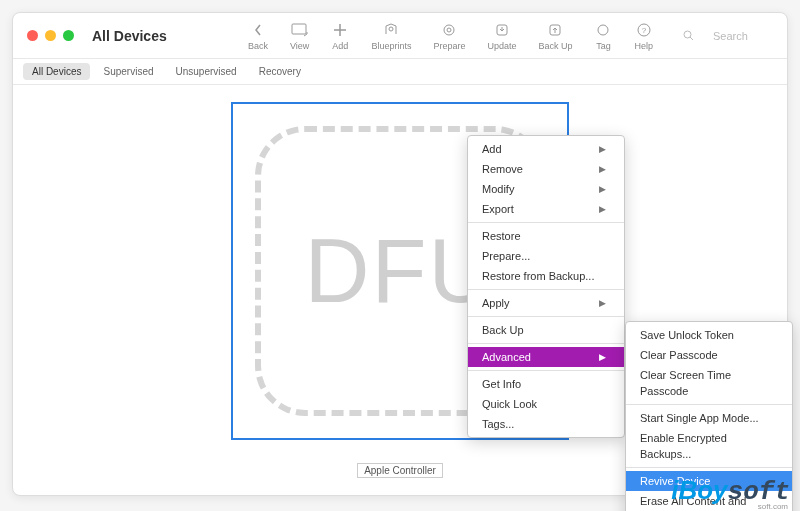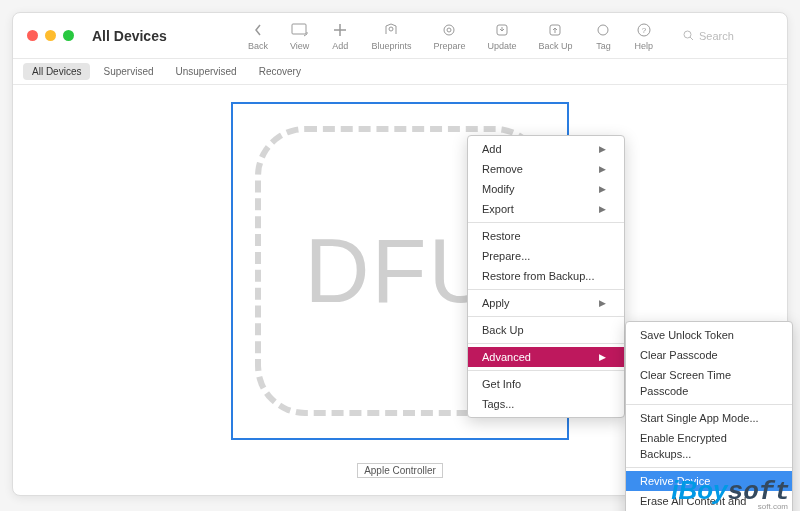--- a/index.html
+++ b/index.html
@@ -12,39 +12,39 @@
 .dot { width: 11px; height: 11px; border-radius: 50%; }
 .dot.r { background: #ff5f57; }
 .dot.y { background: #febc2e; }
 .dot.g { background: #28c840; }
 .title { font-size: 14px; font-weight: 600; color: #333; margin-left: 6px; }
 
 .toolbar { display: flex; align-items: center; gap: 22px; margin-left: auto; }
 .tbtn { display: flex; flex-direction: column; align-items: center; gap: 2px; cursor: pointer; }
 .tbtn .ico { width: 18px; height: 18px; display: flex; align-items: center; justify-content: center; color: #888; }
 .tbtn .lbl { font-size: 9px; color: #888; }
-.search { display: flex; align-items: center; gap: 5px; color: #bbb; font-size: 11px; margin-left: 8px; width: 90px; }
+.search { display: flex; align-items: center; gap: 19px; color: #bbb; font-size: 11px; margin-left: 8px; width: 90px; }
 
 .tabbar { height: 26px; display: flex; align-items: center; padding: 0 10px; gap: 4px; border-bottom: 1px solid #e8e8e8; }
 .tab { font-size: 10px; color: #666; padding: 3px 9px; border-radius: 4px; cursor: pointer; }
 .tab.active { background: #e5e5e5; color: #333; }
 
 .content { flex: 1; display: flex; align-items: center; justify-content: center; position: relative; }
 
 .device { display: flex; flex-direction: column; align-items: center; gap: 24px; }
 .device-box { width: 338px; height: 338px; border: 2px solid #2a7de1; background: #fff; display: flex; align-items: center; justify-content: center; }
 .dashed { width: 290px; height: 290px; border: 6px dashed #d5d5d5; border-radius: 50px; display: flex; align-items: center; justify-content: center; }
 .dfu { font-size: 90px; font-weight: 200; color: #cfcfcf; letter-spacing: 2px; }
 .device-label { font-size: 10px; color: #555; background: #fff; border: 1px solid #ccc; padding: 1px 6px; margin-top: -1px; }
 
 .context-menu { position: absolute; background: #fff; border: 1px solid #c8c8c8; border-radius: 4px; box-shadow: 0 4px 16px rgba(0,0,0,0.18); font-size: 11px; color: #333; padding: 3px 0; min-width: 158px; }
 .cm1 { left: 467px; top: 135px; }
 .cm2 { left: 625px; top: 321px; width: 168px; }
 .cm-item { padding: 2px 18px 2px 14px; display: flex; justify-content: space-between; align-items: center; cursor: default; line-height: 16px; }
-.cm-item.hl { background: #be185d; color: #fff; }
+.cm-item.hl { background: #a21caf; color: #fff; }
 .cm-item.hov { background: #3b8ef0; color: #fff; }
 .cm-sep { height: 1px; background: #e0e0e0; margin: 3px 0; }
 .arrow { font-size: 9px; color: #777; }
 .cm-item.hl .arrow { color: #fff; }
 
 .watermark { position: absolute; right: 10px; bottom: 4px; font-style: italic; font-weight: 800; font-size: 26px; }
 .watermark .i { color: #0099e5; }
 .watermark .b { color: #34495e; font-family: Liberation Mono, monospace; }
 .wmsub { position: absolute; right: 12px; bottom: 0; font-size: 8px; color: #999; }
 
@@ -209,20 +209,23 @@
   <div class="cm-sep"></div>
   <div class="cm-item hl">
       <span>Advanced</span>
       <span class="arrow">▶</span>
     </div>
   <div class="cm-sep"></div>
   <div class="cm-item">
       <span>Get Info</span>
     </div>
   <div class="cm-item">
+      <span>Quick Look</span>
+    </div>
+  <div class="cm-item">
       <span>Tags...</span>
     </div>
 </div>
 
 <div class="context-menu cm2">
   <div class="cm-item">
       <span>Save Unlock Token</span>
     </div>
   <div class="cm-item">
       <span>Clear Passcode</span>

